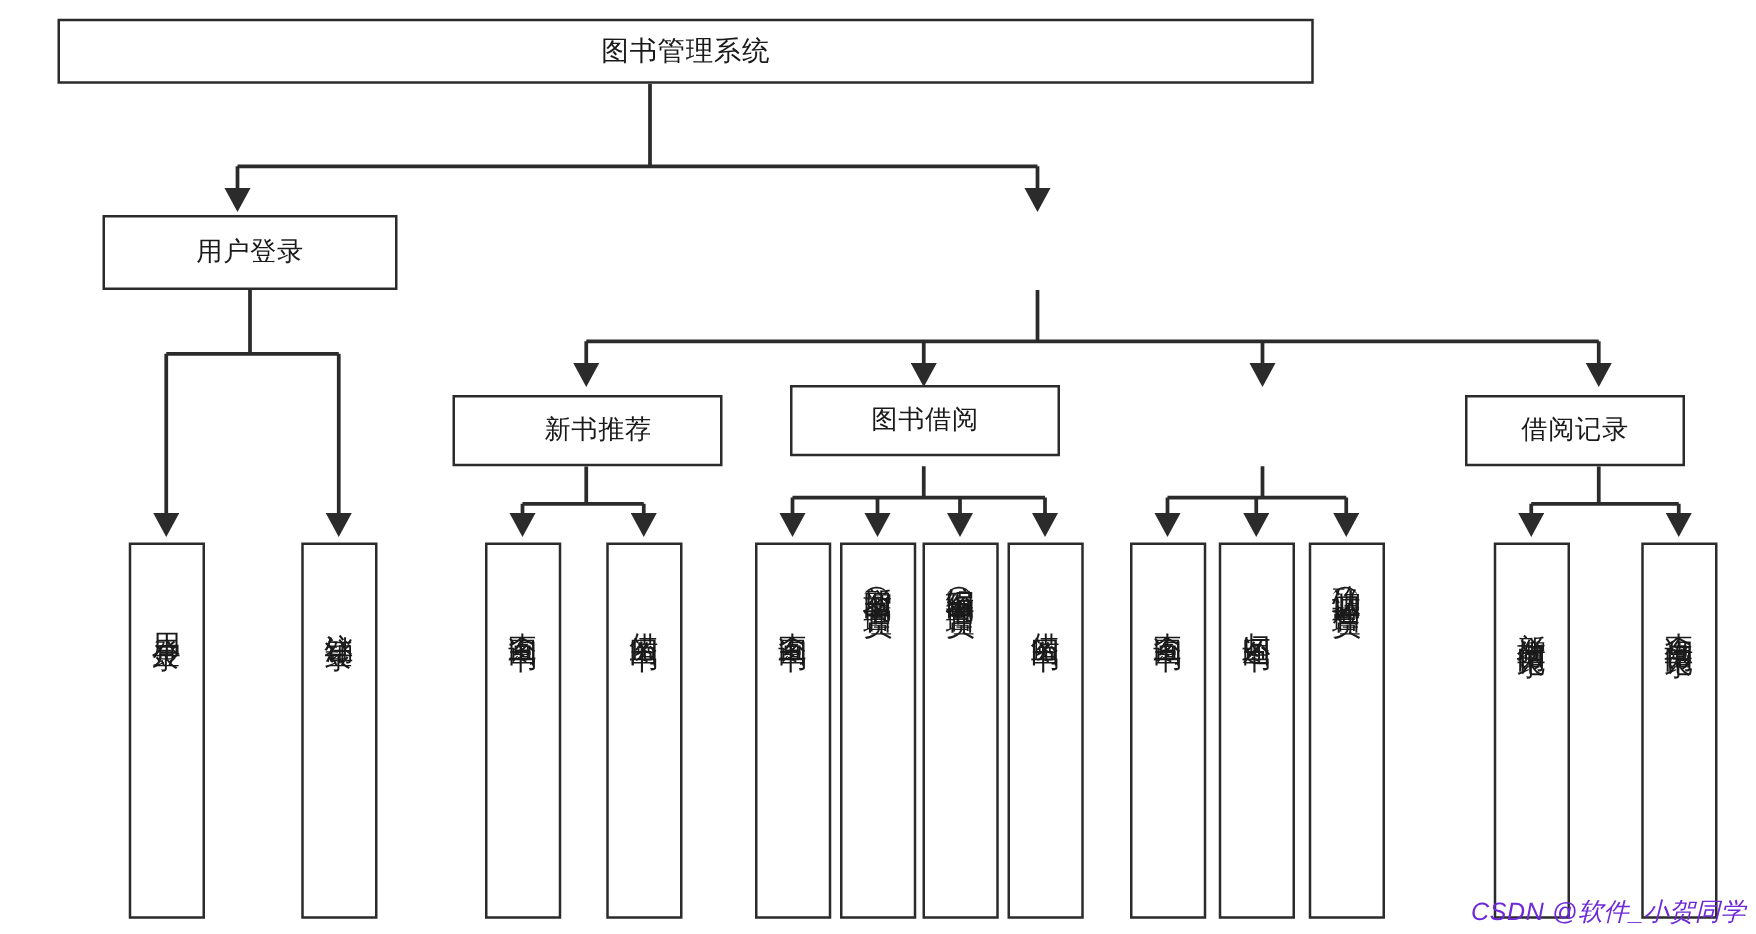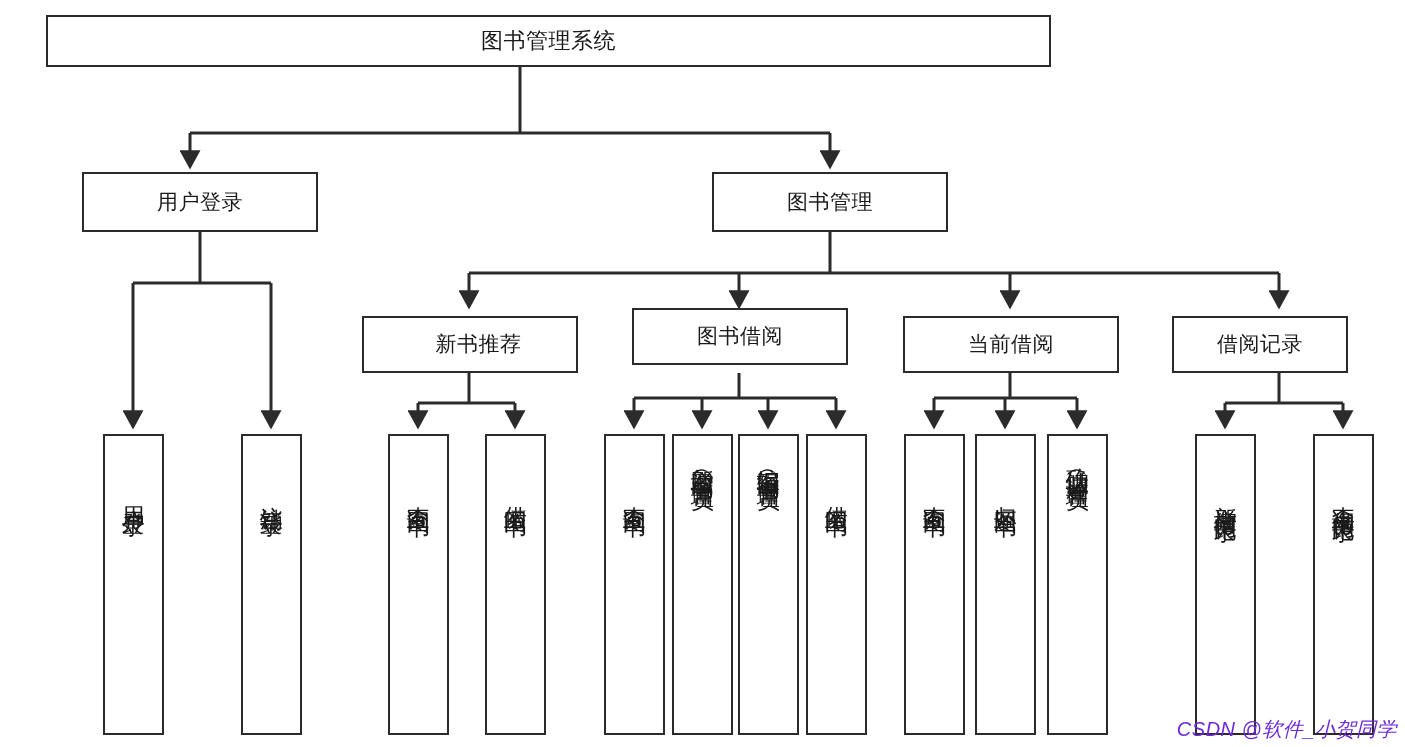--- a/index.html
+++ b/index.html
@@ -133,33 +133,27 @@
     </g>
   </svg>
 
   <div class="node horiz" id="root-node" style="left:18px; top:15px; width:1005px; height:52px;margin-left:28px;">
     <span class="label">图书管理系统</span>
   </div>
 
   <div class="node horiz" style="left:82px; top:172px; width:236px; height:60px;">
     <span class="label">用户登录</span>
   </div>
-  <div class="node horiz" style="left:712px; top:172px; width:236px; height:60px;">
-    <span class="label">图书管理</span>
-  </div>
 
   <div class="node horiz" style="left:362px; top:316px; width:216px; height:57px;padding-left:17px;">
     <span class="label">新书推荐</span>
   </div>
   <div class="node horiz" style="left:632px; top:308px; width:216px; height:57px;">
     <span class="label">图书借阅</span>
   </div>
-  <div class="node horiz" style="left:903px; top:316px; width:216px; height:57px;">
-    <span class="label">当前借阅</span>
-  </div>
   <div class="node horiz" style="left:1172px; top:316px; width:176px; height:57px;">
     <span class="label">借阅记录</span>
   </div>
 
   <div class="node vert" style="left:103px; top:434px; width:61px; height:301px;">
     <span class="label">用户登录</span>
   </div>
   <div class="node vert" style="left:241px; top:434px; width:61px; height:301px;">
     <span class="label">注销登录</span>
   </div>

